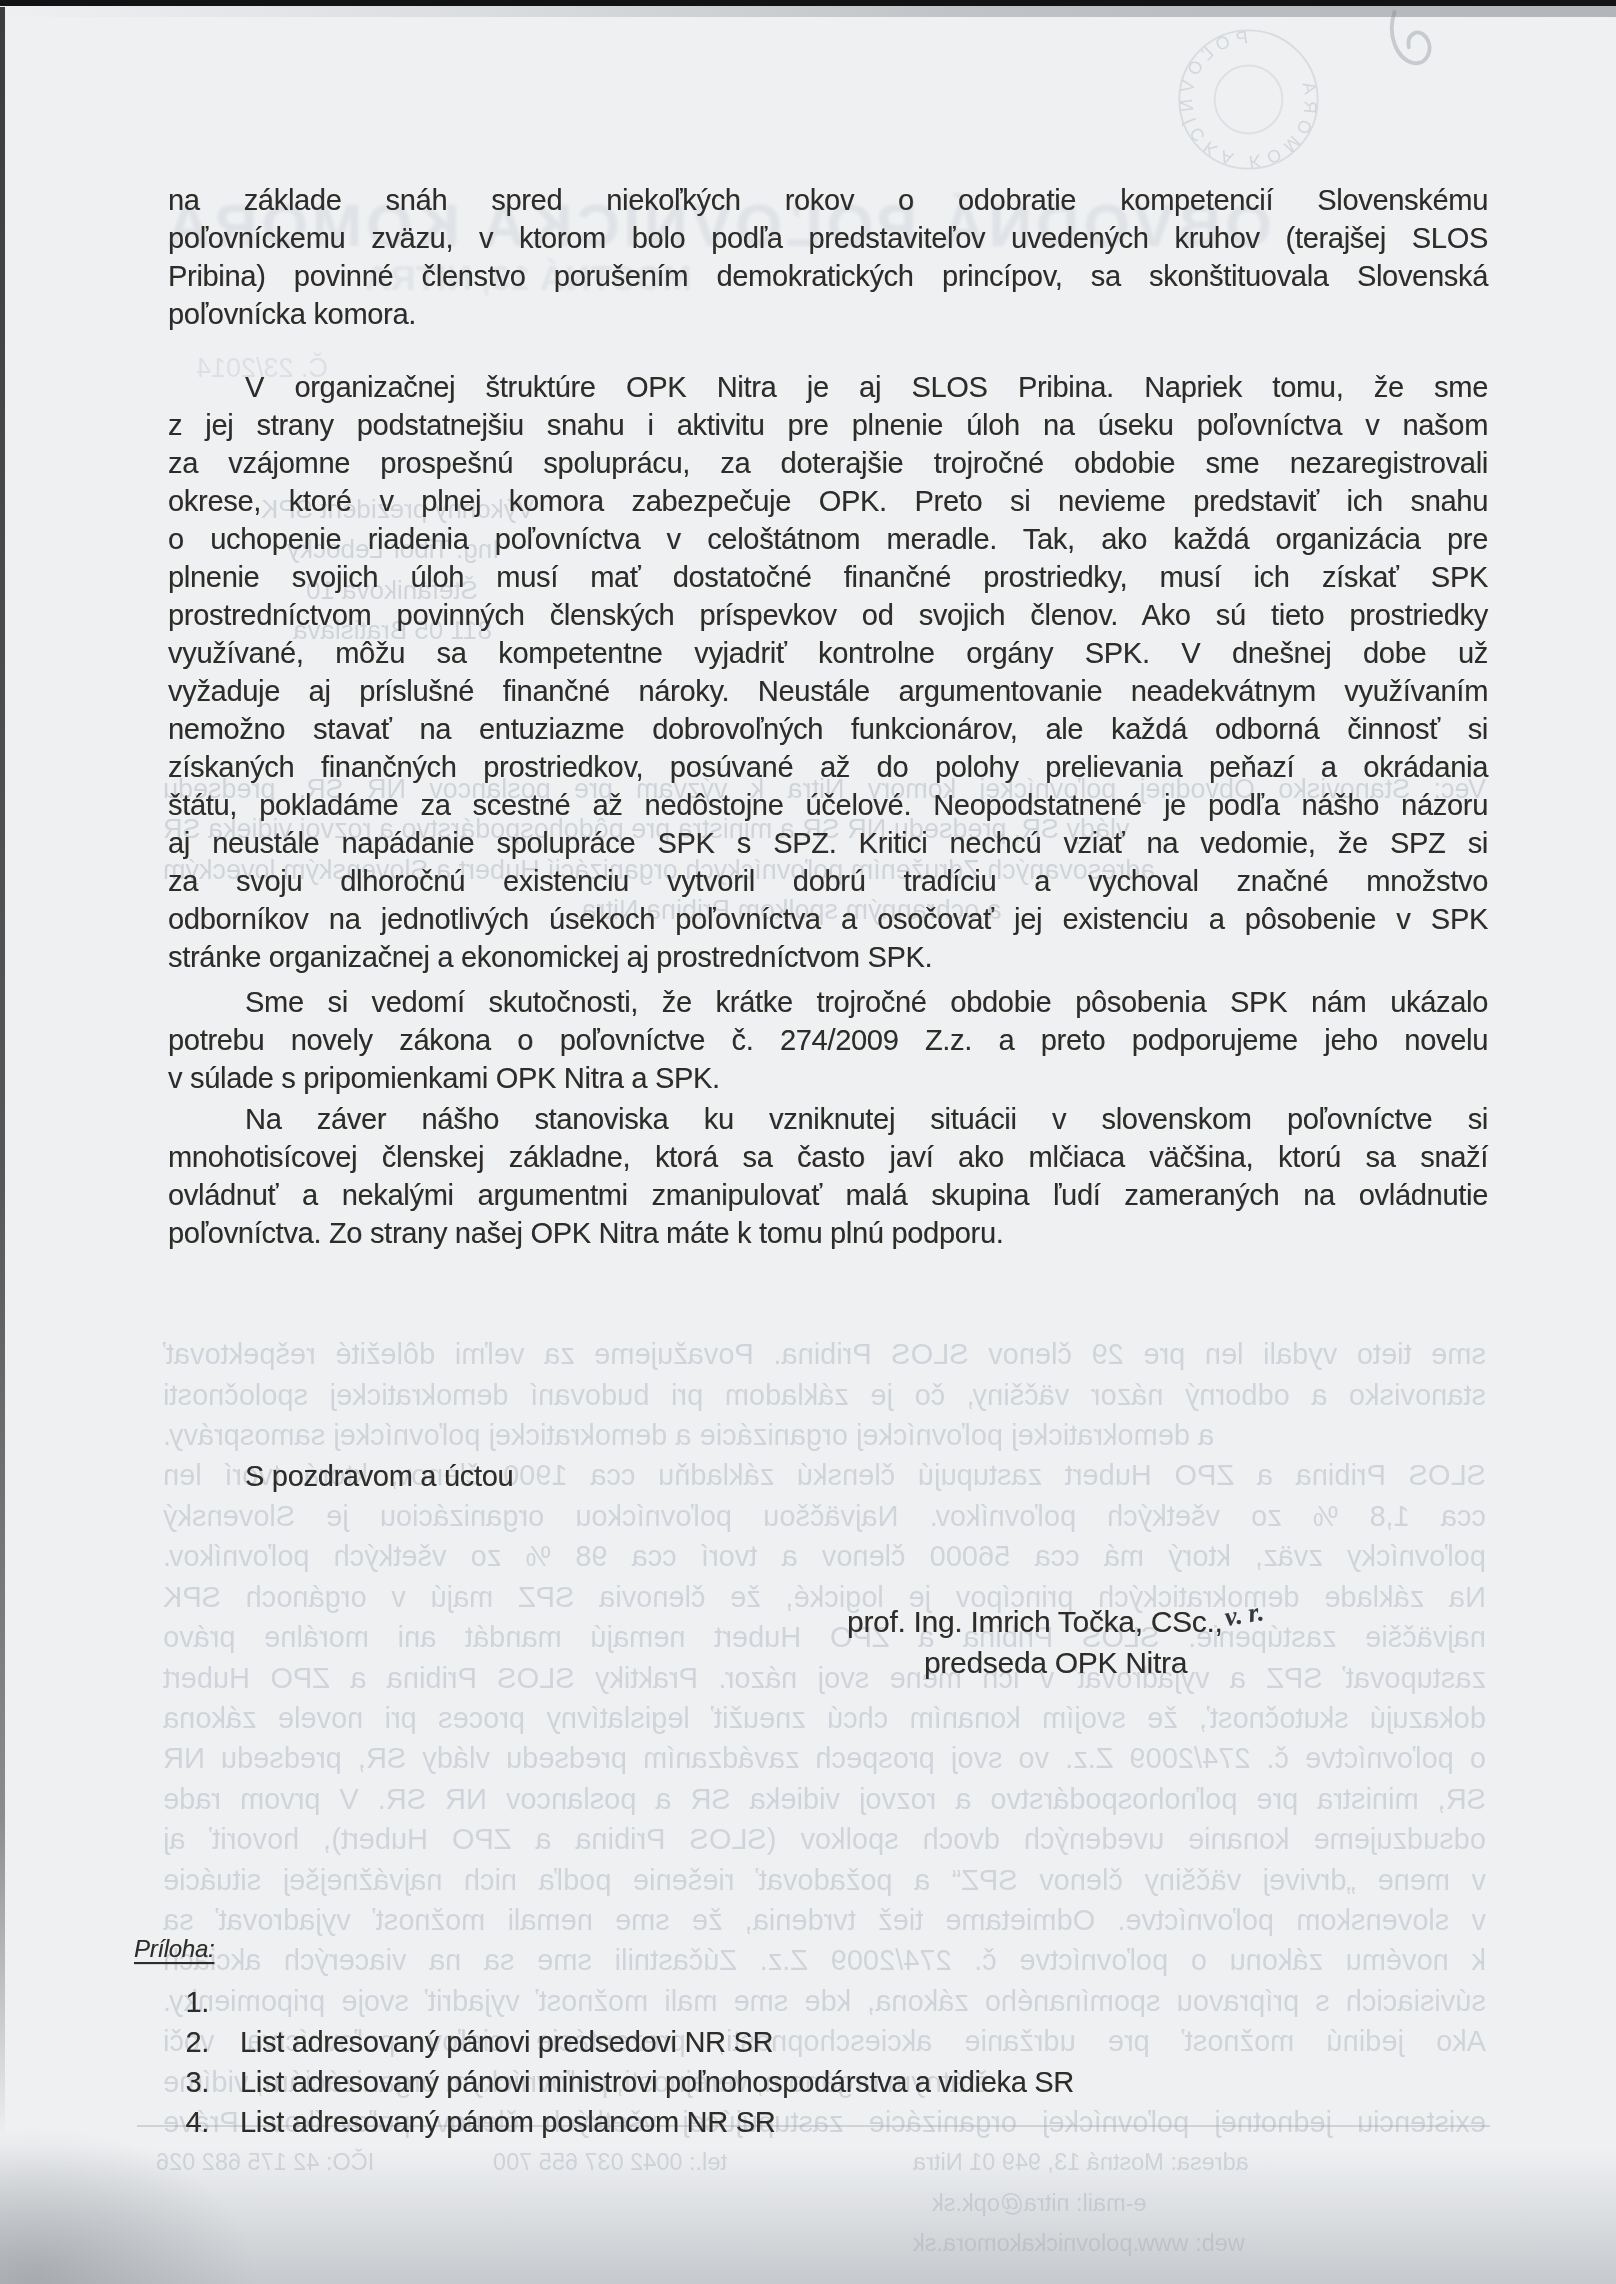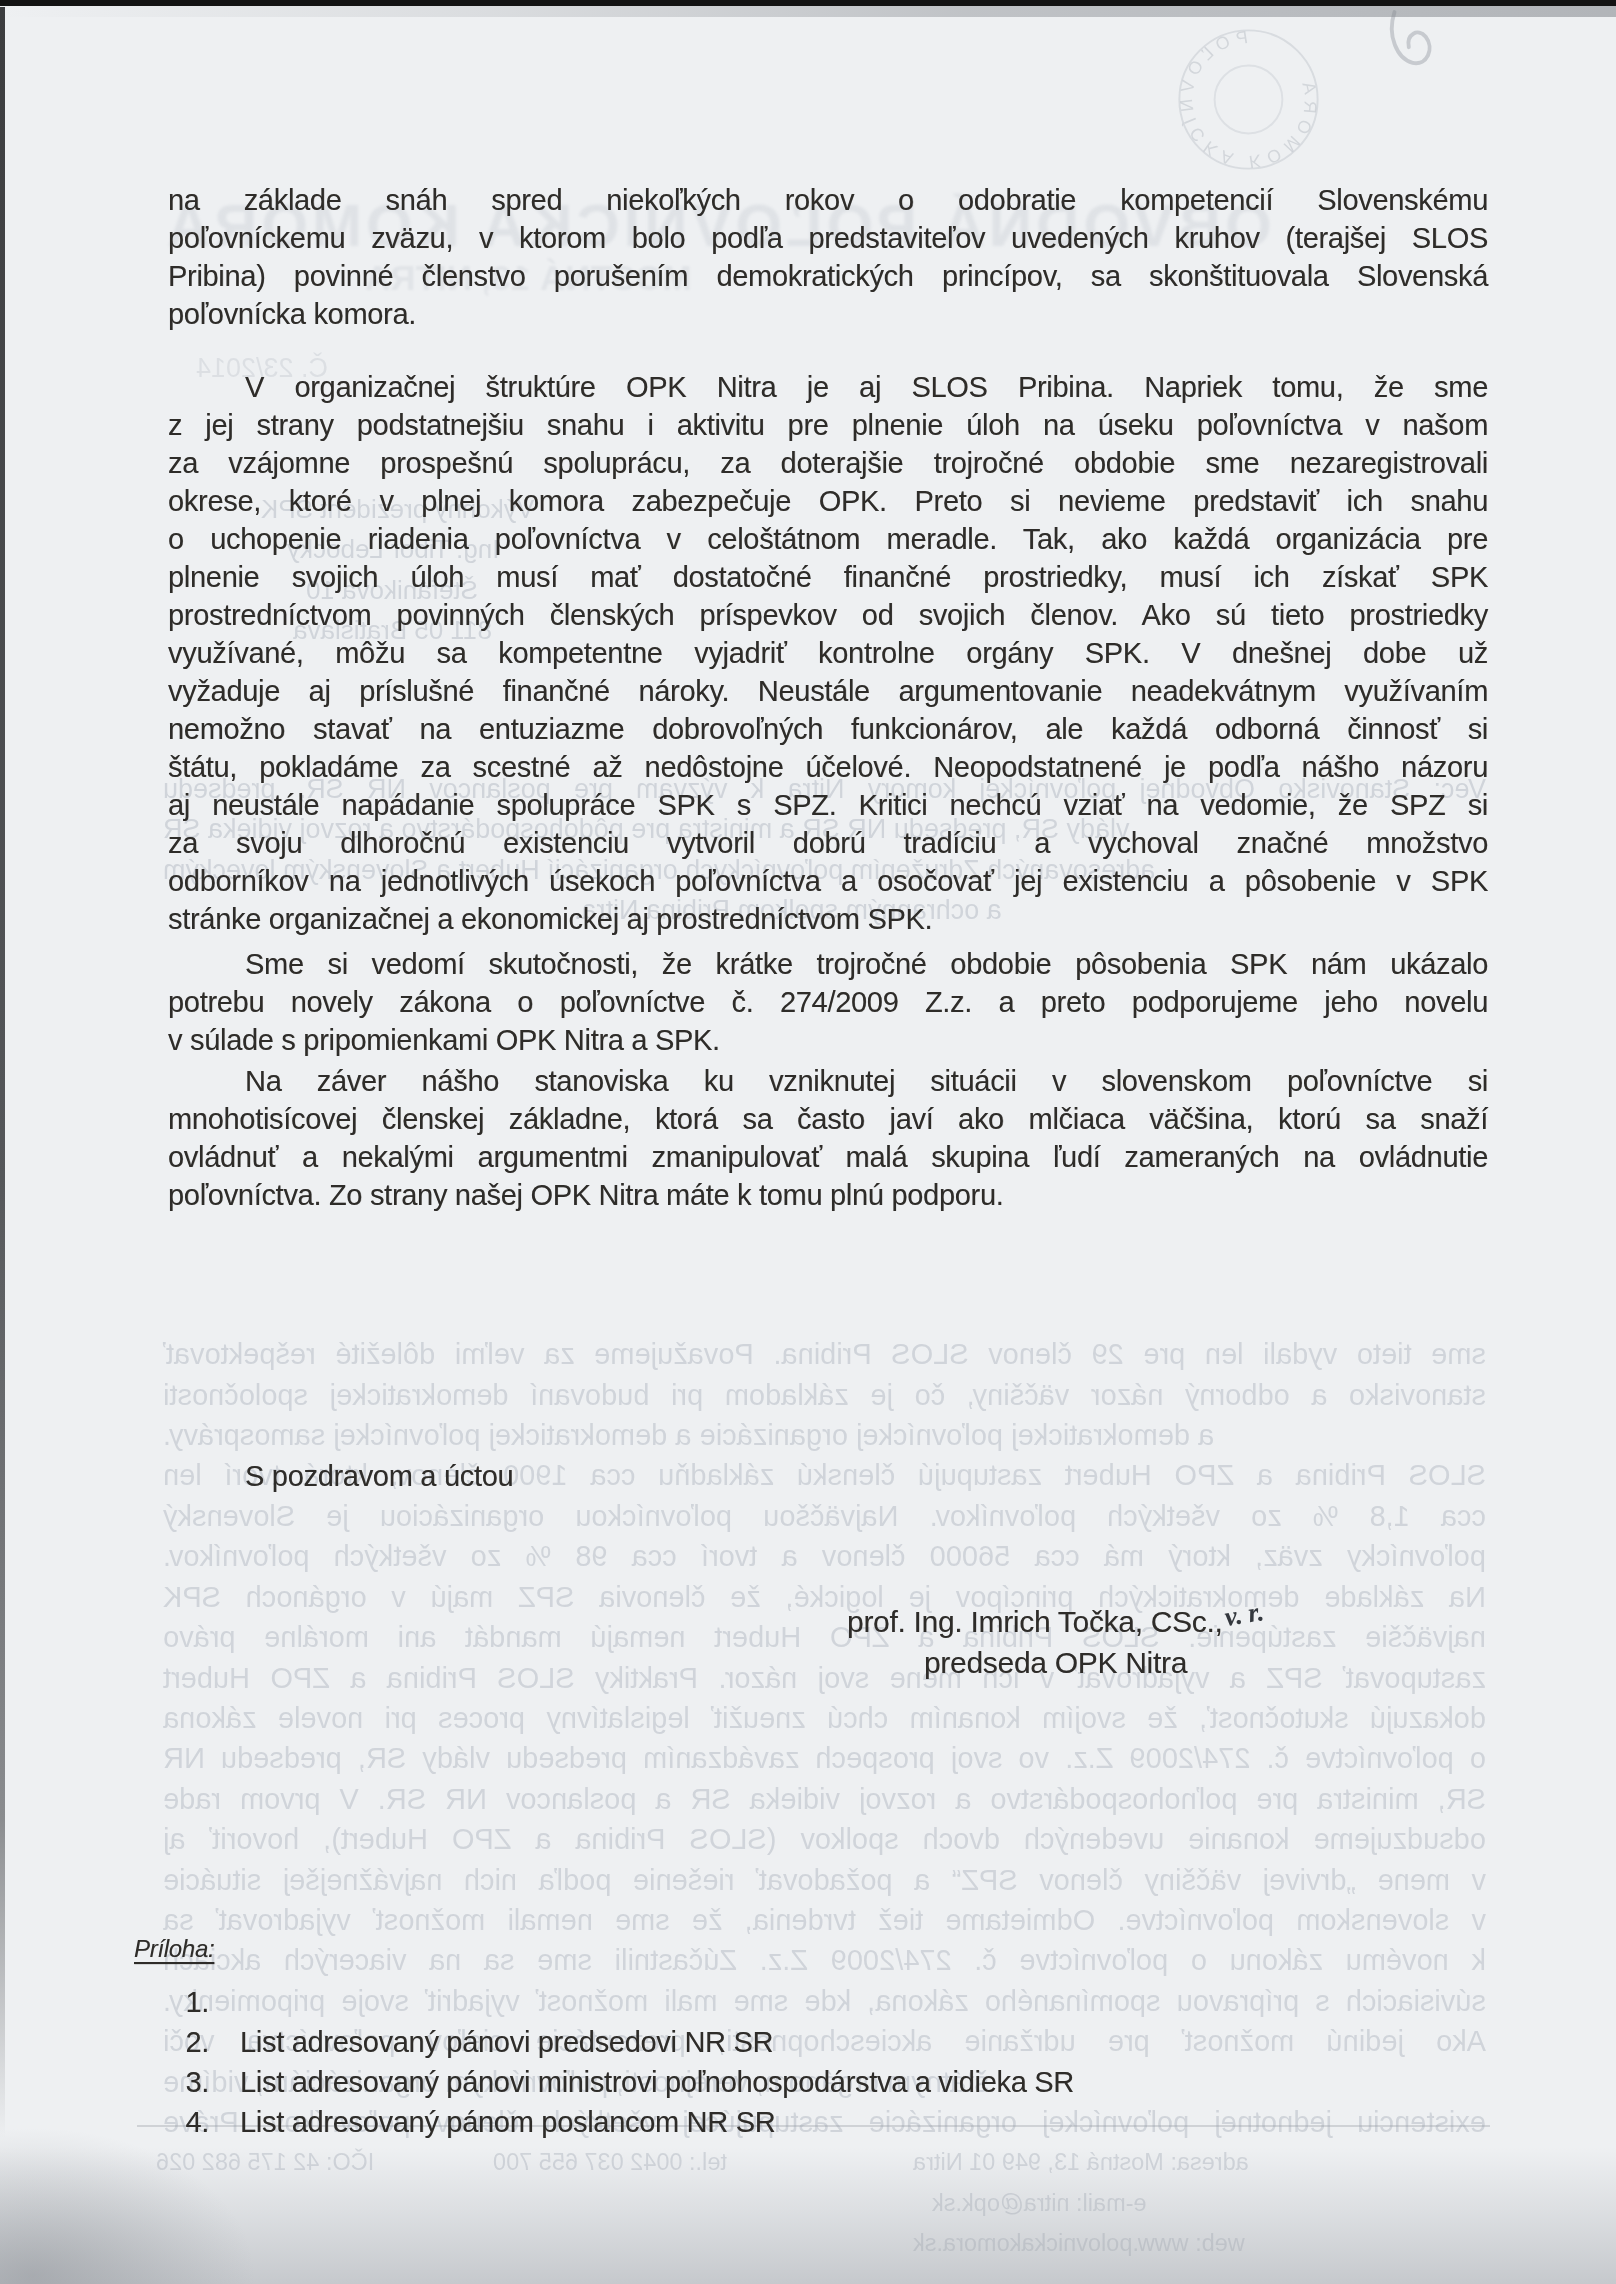--- a/index.html
+++ b/index.html
@@ -139,20 +139,21 @@
           <div class="line indent">V organizačnej štruktúre OPK Nitra je aj SLOS Pribina. Napriek tomu, že sme</div>
           <div class="line">z jej strany podstatnejšiu snahu i aktivitu pre plnenie úloh na úseku poľovníctva v našom</div>
           <div class="line">za vzájomne prospešnú spoluprácu, za doterajšie trojročné obdobie sme nezaregistrovali</div>
           <div class="line">okrese, ktoré v plnej komora zabezpečuje OPK. Preto si nevieme predstaviť ich snahu</div>
           <div class="line">o uchopenie riadenia poľovníctva v celoštátnom meradle. Tak, ako každá organizácia pre</div>
           <div class="line">plnenie svojich úloh musí mať dostatočné finančné prostriedky, musí ich získať SPK</div>
           <div class="line">prostredníctvom povinných členských príspevkov od svojich členov. Ako sú tieto prostriedky</div>
           <div class="line">využívané, môžu sa kompetentne vyjadriť kontrolne orgány SPK. V dnešnej dobe už</div>
           <div class="line">vyžaduje aj príslušné finančné nároky. Neustále argumentovanie neadekvátnym využívaním</div>
           <div class="line">nemožno stavať na entuziazme dobrovoľných funkcionárov, ale každá odborná činnosť si</div>
+          <div class="line">získaných finančných prostriedkov, posúvané až do polohy prelievania peňazí a okrádania</div>
           <div class="line">štátu, pokladáme za scestné až nedôstojne účelové. Neopodstatnené je podľa nášho názoru</div>
           <div class="line">aj neustále napádanie spolupráce SPK s SPZ. Kritici nechcú vziať na vedomie, že SPZ si</div>
           <div class="line">za svoju dlhoročnú existenciu vytvoril dobrú tradíciu a vychoval značné množstvo</div>
           <div class="line">odborníkov na jednotlivých úsekoch poľovníctva a osočovať jej existenciu a pôsobenie v SPK</div>
           <div class="line last">stránke organizačnej a ekonomickej aj prostredníctvom SPK.</div>
         </div>
         <div class="para">
           <div class="line indent">Sme si vedomí skutočnosti, že krátke trojročné obdobie pôsobenia SPK nám ukázalo</div>
           <div class="line">potrebu novely zákona o poľovníctve č. 274/2009 Z.z. a preto podporujeme jeho novelu</div>
           <div class="line last">v súlade s pripomienkami OPK Nitra a SPK.</div>

